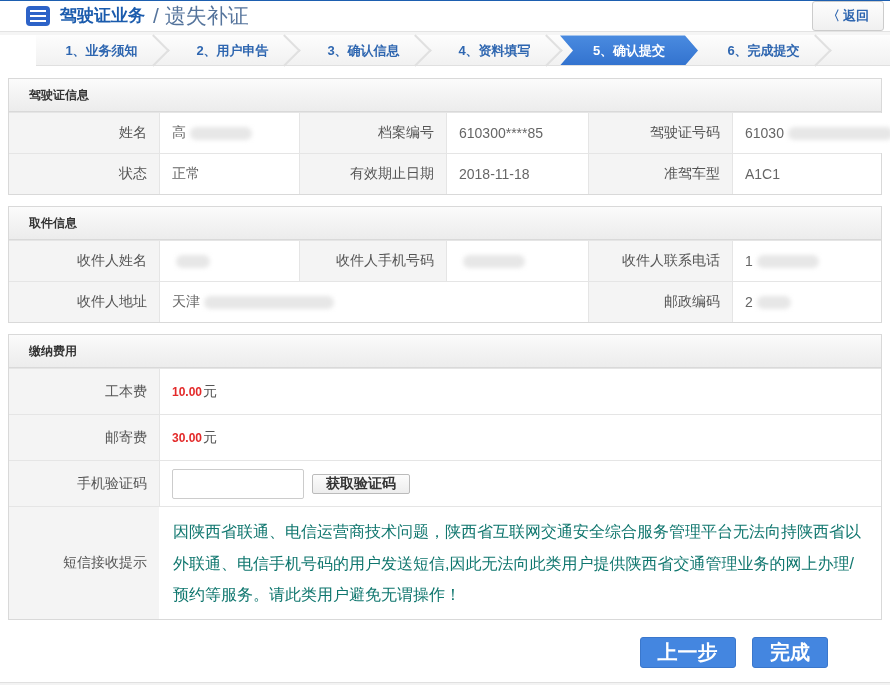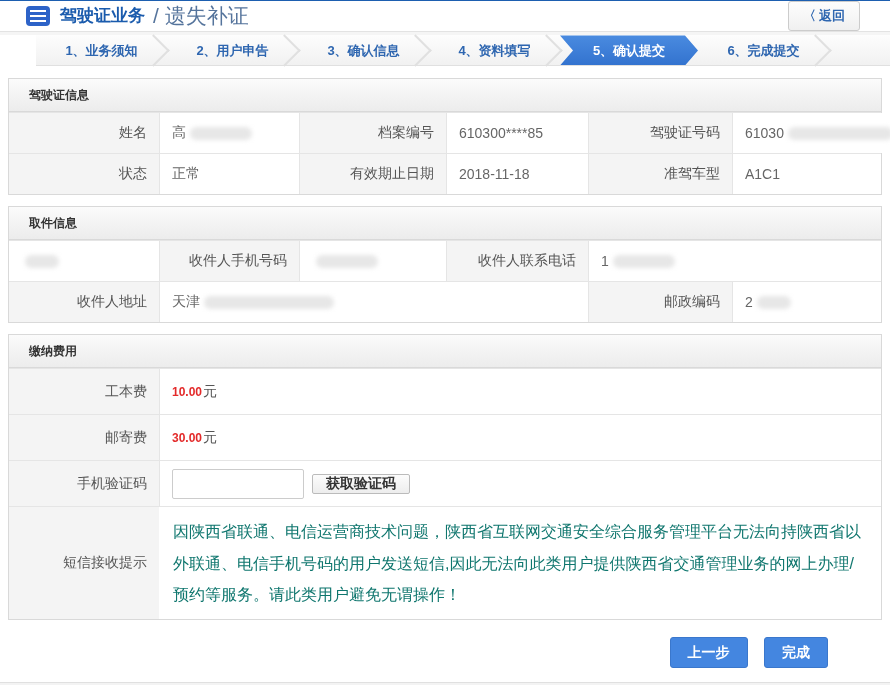--- a/index.html
+++ b/index.html
@@ -7,21 +7,21 @@
   body {
     font-family: "Liberation Sans", "DejaVu Sans", sans-serif;
     background:#fff; color:#333;
   }
   .page { width:890px; height:685px; display:flex; flex-direction:column; background:#fff; overflow:hidden; }
 
   
   .topbar { height:4px; background:#1d5fb0; }
 
   
-  .header { height:54px; display:flex; align-items:center; padding:0 30px 0 26px; border-bottom:1px solid #e3e3e3; background:#fff; }
+  .header { height:54px; display:flex; align-items:center; padding:0 6px 0 26px; border-bottom:1px solid #e3e3e3; background:#fff; }
   .list-icon { width:24px; height:20px; background:#2d63c8; border-radius:4px; margin-right:10px; position:relative; flex:0 0 auto; }
   .list-icon::before { content:""; position:absolute; left:4px; right:4px; top:4px; height:12px;
     background:repeating-linear-gradient(#fff 0 2px, transparent 2px 5px); }
   .page-title { font-size:17px; font-weight:bold; color:#1a5bad; }
   .page-subtitle { font-size:21px; color:#55749c; margin-left:8px; }
   .header-spacer { flex:1; }
   .back-btn { height:30px; line-height:28px; padding:0 14px; background:linear-gradient(#fdfdfd,#f0f0f0);
     border:1px solid #ccc; border-radius:3px; color:#2e66b0; font-size:13px; font-weight:bold; cursor:pointer; }
   .back-btn .chev { font-weight:bold; margin-right:3px; }
 
@@ -60,21 +60,21 @@
   .code-input { width:132px; height:30px; border:1px solid #ccc; border-radius:2px; padding:0 6px; font-size:14px; margin-right:8px; }
   .code-btn { height:20px; padding:0 13px; background:linear-gradient(#fcfcfc,#ededed); border:1px solid #bbb;
     border-radius:2px; font-size:14px; font-weight:bold; color:#333; cursor:pointer; }
 
   .notice-row .label-cell { align-items:center; }
   .notice-text { color:#0f766e; font-size:16px; line-height:1.95; padding:9px 14px; }
 
   
   .footer-actions { text-align:right; padding:6px 62px 14px 0; background:#fff; }
   .btn-blue { height:31px; padding:0 17px; background:#4486e0; border:1px solid #3a77cc; border-radius:3px;
-    color:#fff; font-size:14px; font-weight:bold; cursor:pointer; margin-left:12px; }
+    color:#fff; font-size:20px; font-weight:bold; cursor:pointer; margin-left:12px; }
   .bottom-strip { height:9px; background:#f3f3f3; border-top:1px solid #e0e0e0; }
 </style>
 </head>
 <body>
 
 <div class="page">
   <div class="topbar"></div>
 
   <div class="header">
     <span class="list-icon"></span>
@@ -119,20 +119,21 @@
         <div class="cell label-cell">有效期止日期</div>
         <div class="cell value-cell">2018-11-18</div>
         <div class="cell label-cell">准驾车型</div>
         <div class="cell value-cell">A1C1</div>
       </div>
     </div>
 
     <div class="section">
       <div class="section-header">取件信息</div>
       <div class="grid-row cols6">
+        <div class="cell label-cell">收件人姓名</div>
         <div class="cell value-cell">
             <span></span>
             <span class="redact rw-s"></span>
           </div>
         <div class="cell label-cell">收件人手机号码</div>
         <div class="cell value-cell">
             <span></span>
             <span class="redact rw-m"></span>
           </div>
         <div class="cell label-cell">收件人联系电话</div>

